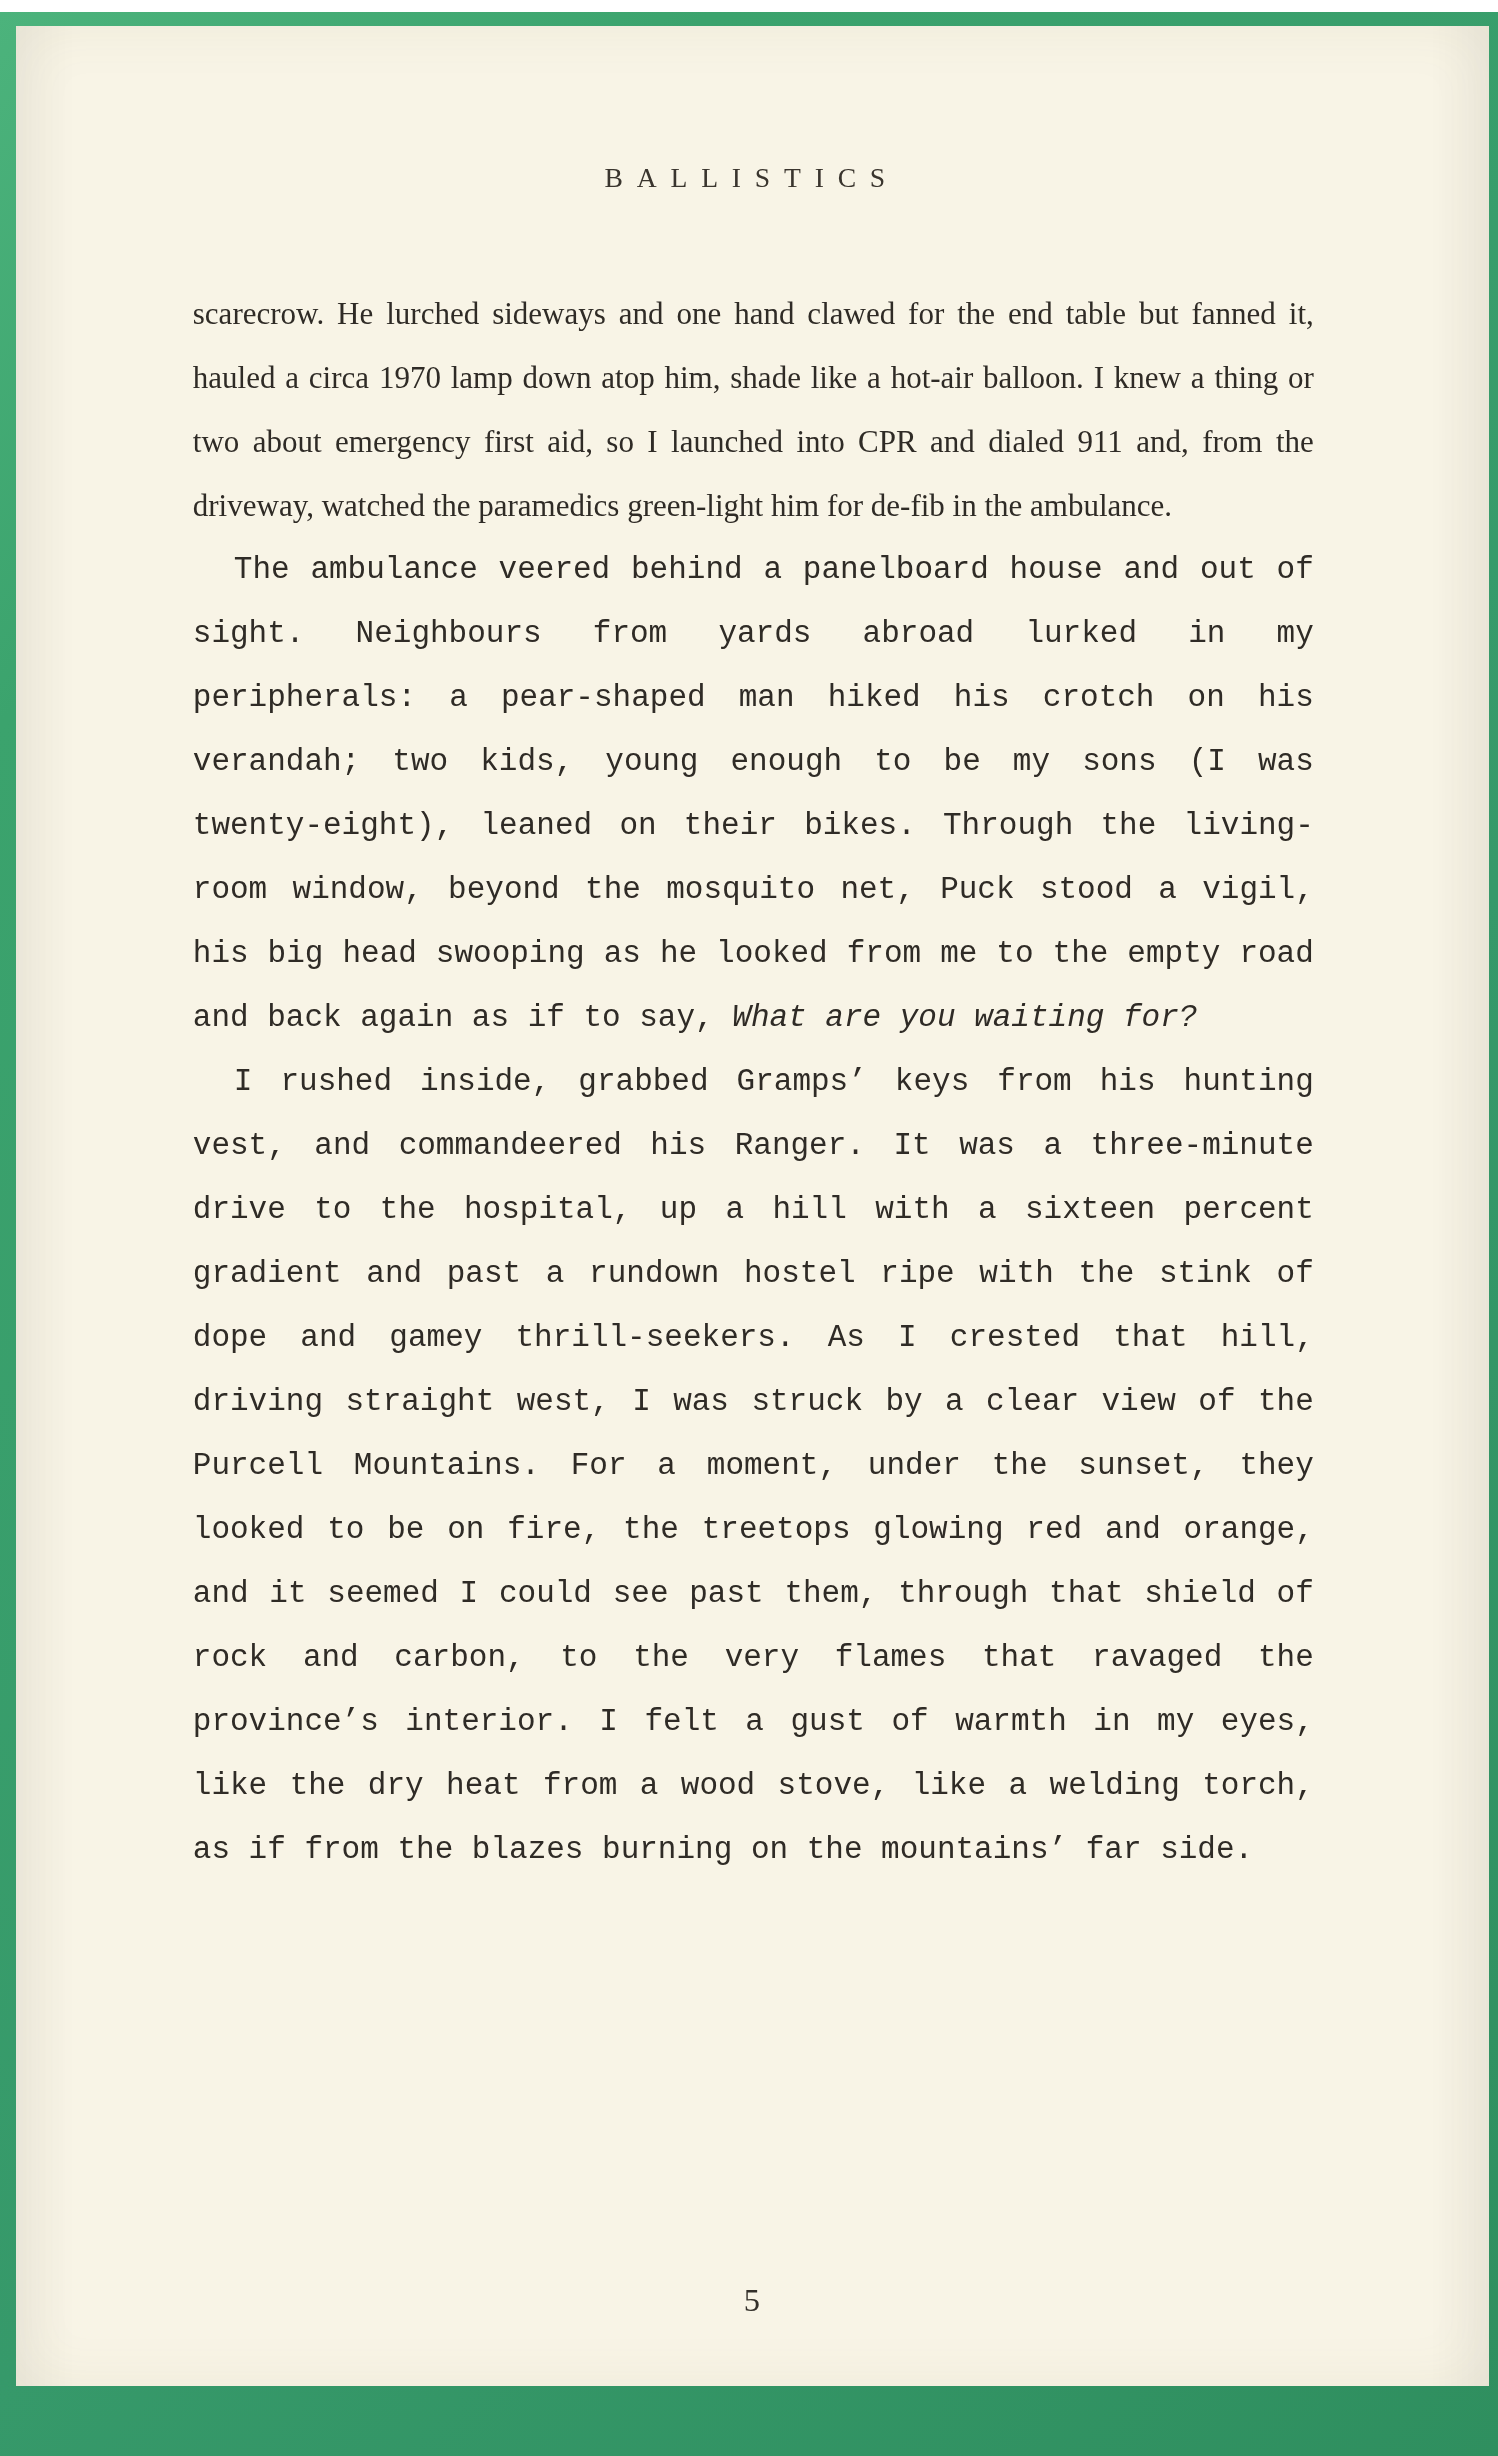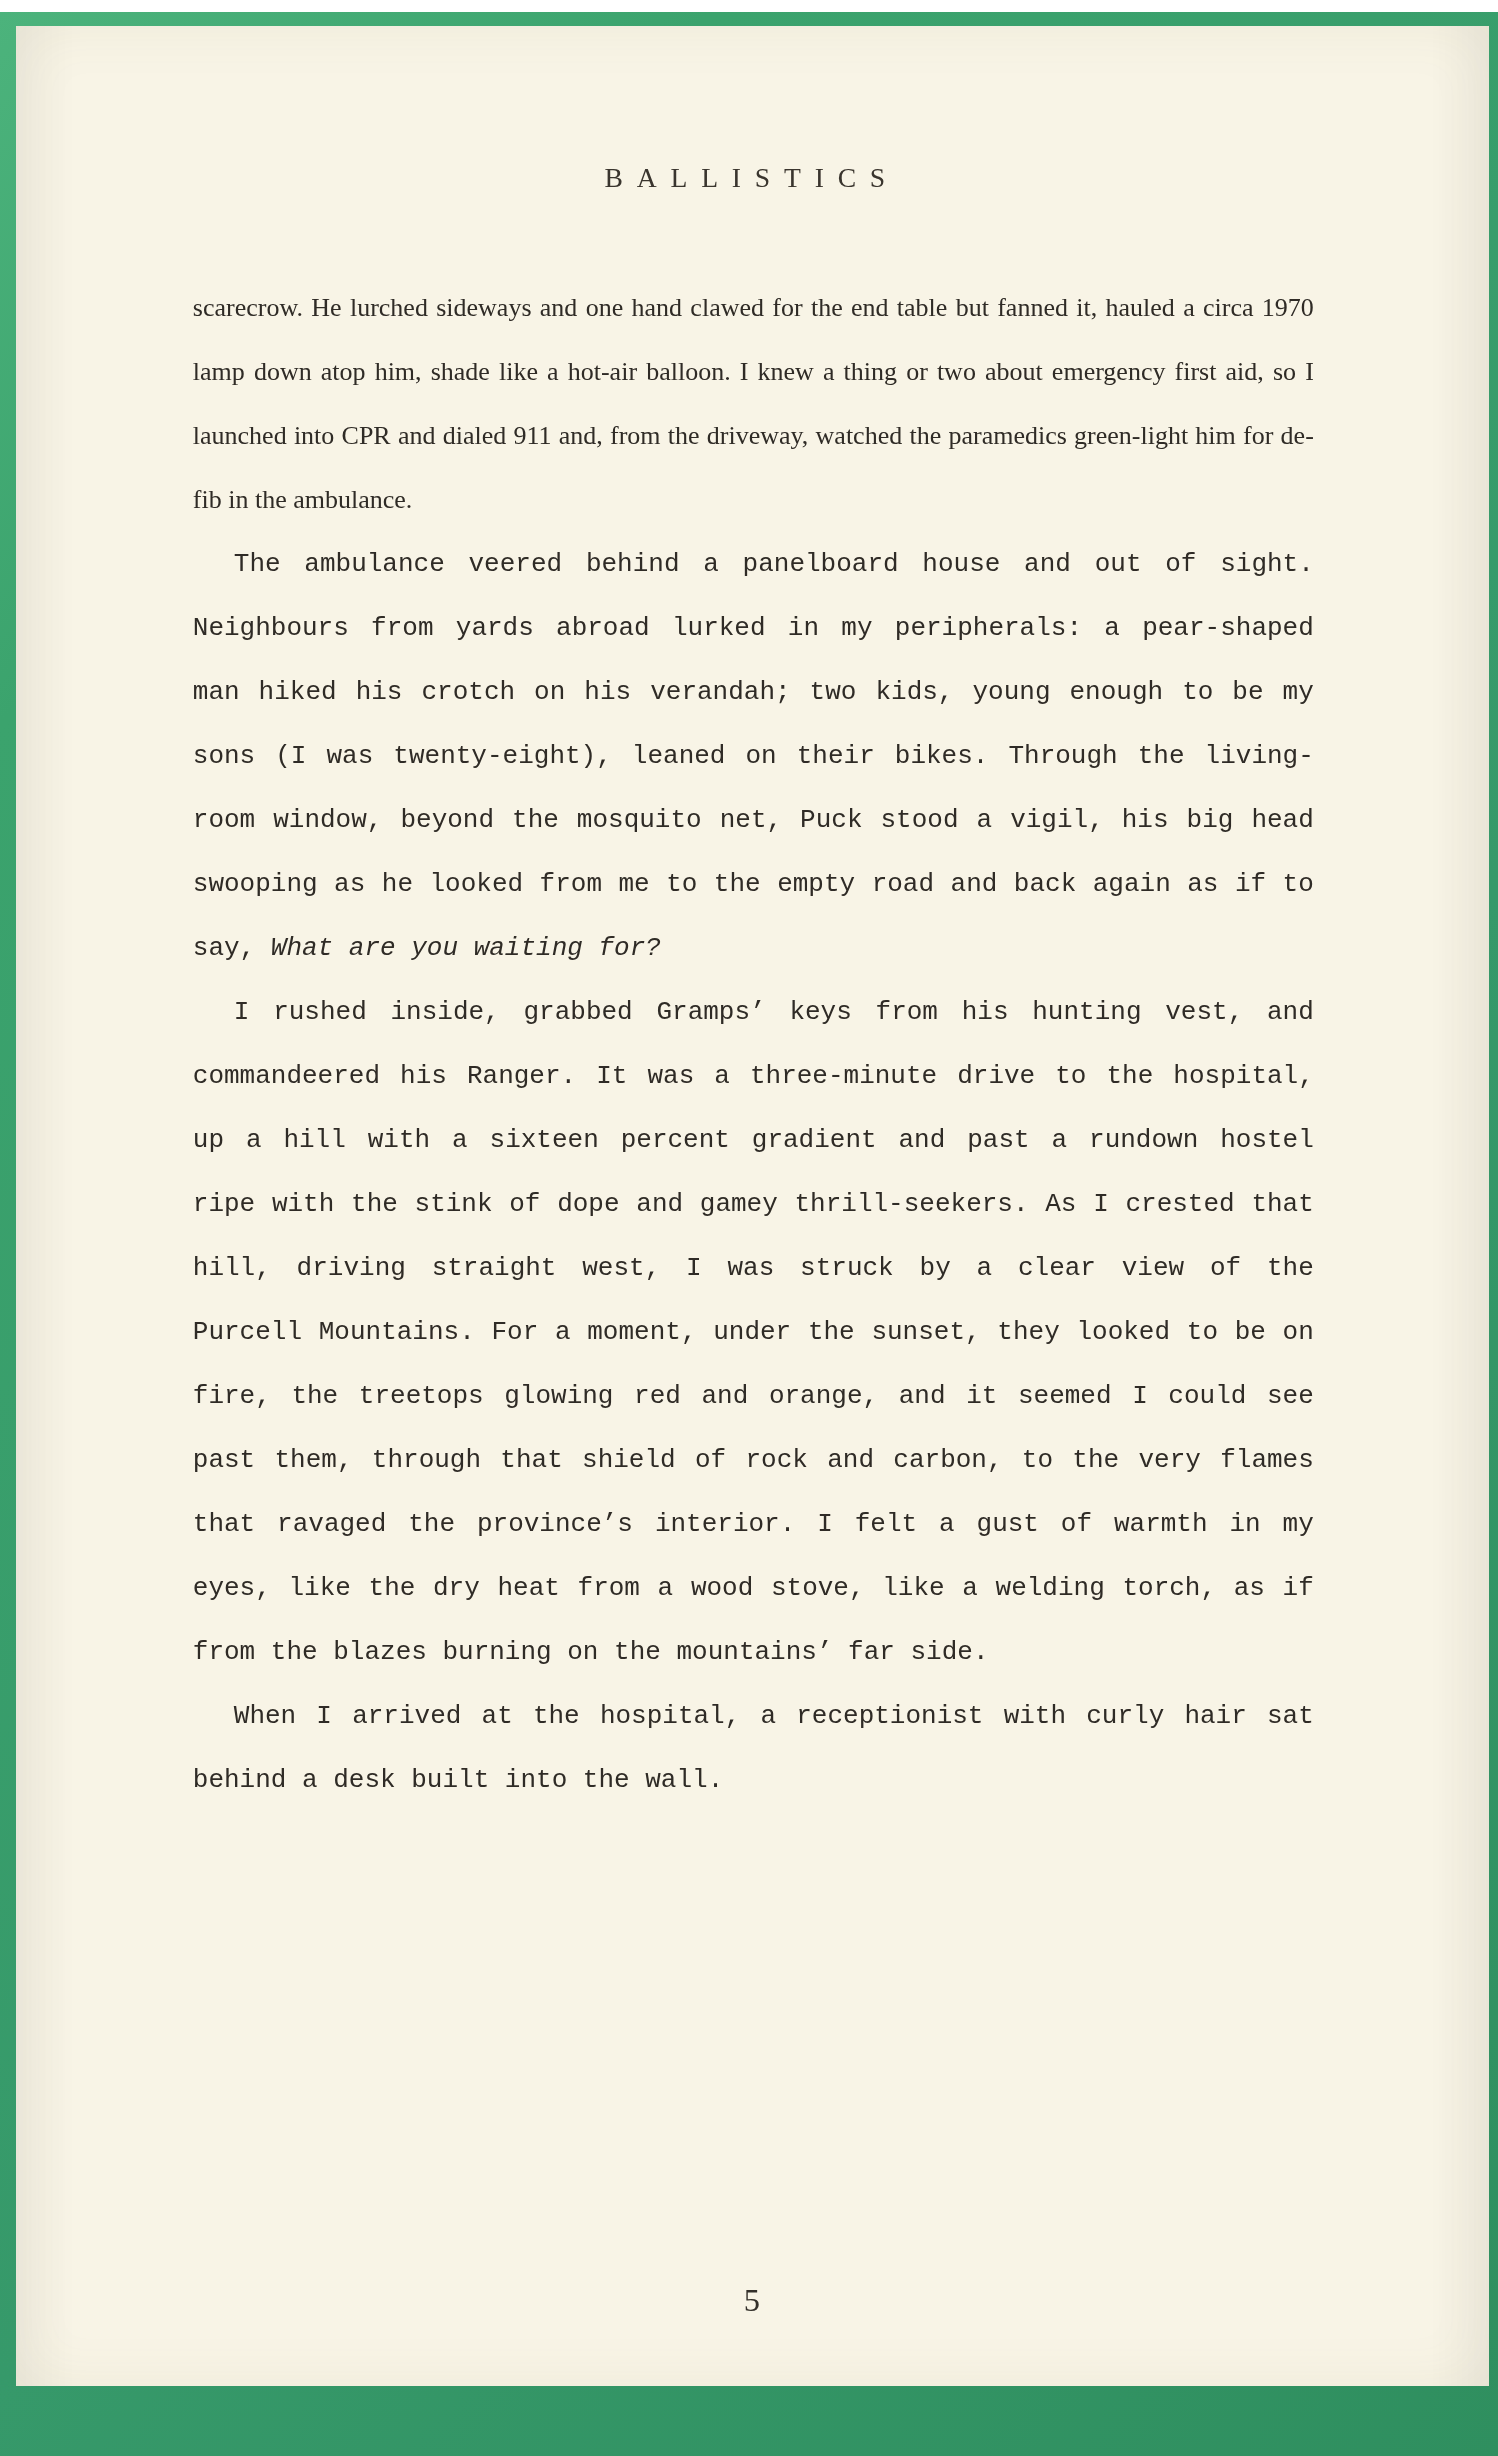--- a/index.html
+++ b/index.html
@@ -39,25 +39,25 @@
     left: 177px;
     width: 1118px;
     text-align: center;
     font-size: 27.6px;
     letter-spacing: 13.8px;
     color: #3a352e;
     font-weight: 400;
   }
   .text-block {
     position: absolute;
-    top: 250px;
+    top: 256px;
     left: 177px;
     width: 1121px;
     color: var(--text);
-    font-size: 26px;
+    font-size: 31px;
     line-height: 64px;
     text-align: justify;
     hyphens: auto;
     -webkit-hyphens: auto;
   }
   .text-block p { margin: 0; }
   .text-block p.indent { text-indent: 41px; font-family: Liberation Mono, monospace; }
   .italic { font-style: italic; }
   .page-number {
     position: absolute;
@@ -73,19 +73,18 @@
 <body>
 
 <div class="scan-frame">
   <div class="book-page">
     <div class="running-header">BALLISTICS</div>
 
     <div class="text-block">
         <p class=""><span>scarecrow. He lurched sideways and one hand clawed for the end table but fanned it, hauled a circa 1970 lamp down atop him, shade like a hot-air balloon. I knew a thing or two about emergency first aid, so I launched into CPR and dialed 911 and, from the driveway, watched the paramedics green-light him for de-fib in the ambulance.</span></p>
         <p class="indent"><span>The ambulance veered behind a panelboard house and out of sight. Neighbours from yards abroad lurked in my peripherals: a pear-shaped man hiked his crotch on his verandah; two kids, young enough to be my sons (I was twenty-eight), leaned on their bikes. Through the living-room window, beyond the mosquito net, Puck stood a vigil, his big head swooping as he looked from me to the empty road and back again as if to say, </span><span class="italic">What are you waiting for?</span></p>
         <p class="indent"><span>I rushed inside, grabbed Gramps’ keys from his hunting vest, and commandeered his Ranger. It was a three-minute drive to the hospital, up a hill with a sixteen percent gradient and past a rundown hostel ripe with the stink of dope and gamey thrill-seekers. As I crested that hill, driving straight west, I was struck by a clear view of the Purcell Mountains. For a moment, under the sunset, they looked to be on fire, the treetops glowing red and orange, and it seemed I could see past them, through that shield of rock and carbon, to the very flames that ravaged the province’s interior. I felt a gust of warmth in my eyes, like the dry heat from a wood stove, like a welding torch, as if from the blazes burning on the mountains’ far side.</span></p>
-        <p class="indent"><span>When I arrived at the hospital, a receptionist with curly hair sat behind a desk built into the wall.</span></p>
       </div>
 
     <div class="page-number">5</div>
   </div>
 </div>
 
 
 </body></html>

